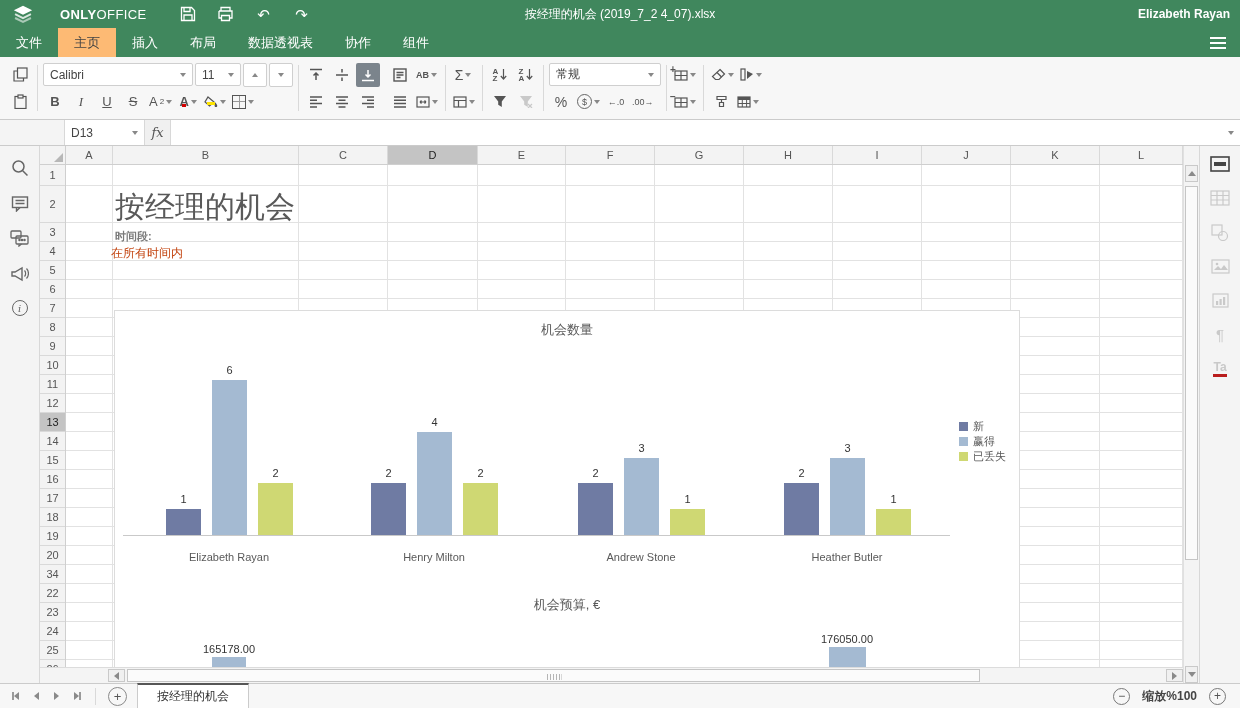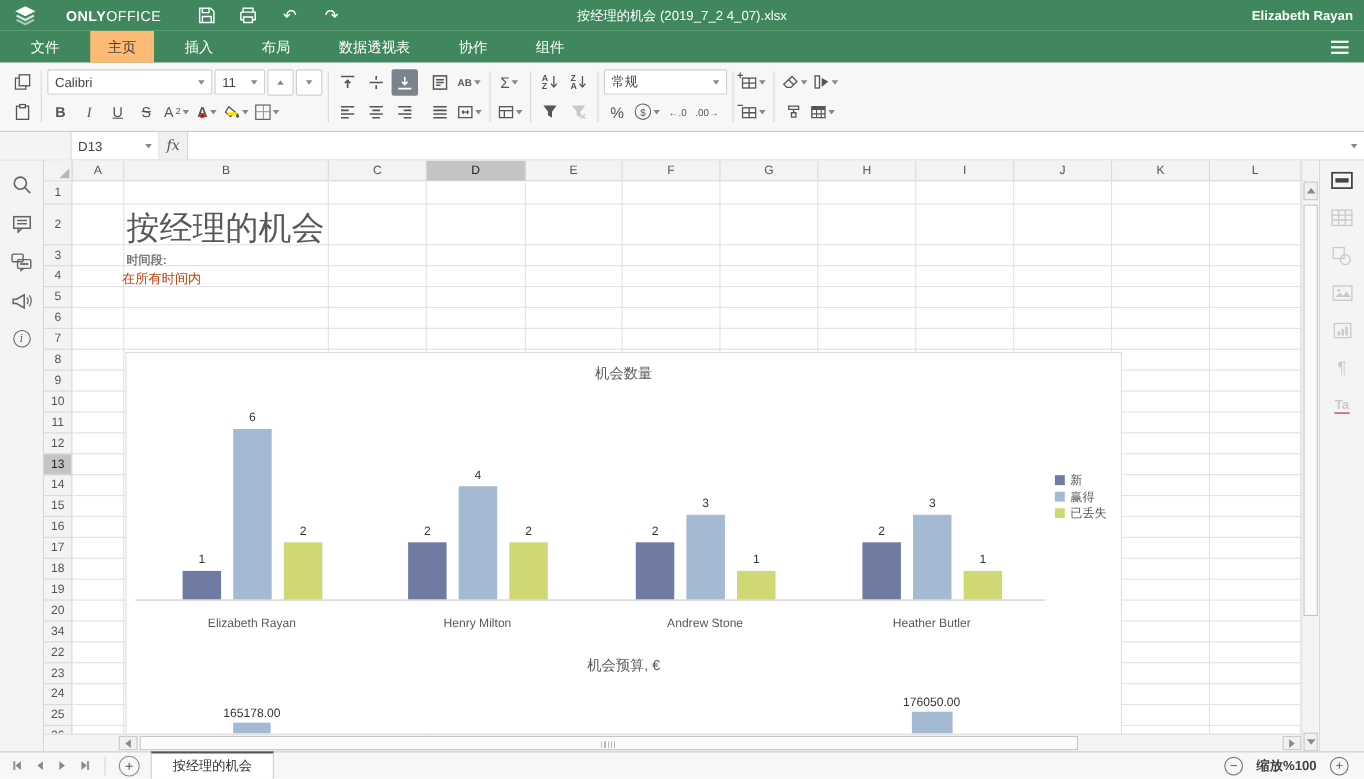--- a/index.html
+++ b/index.html
@@ -14,21 +14,21 @@
   .logo-text b { font-weight:bold;margin-left:20px; }
   .doc-actions { display:flex; gap:20px; margin-left:32px; align-items:center; }
   .tb-icon { width:18px; height:18px; display:flex; align-items:center; justify-content:center; cursor:pointer; }
   .arrow-glyph { font-size:15px; color:#fff; line-height:1; }
   .doc-title { position:absolute; left:300px; right:300px; text-align:center; font-size:12px; color:#fff; }
   .user-name { margin-left:auto; margin-right:10px; font-size:12px; font-weight:bold; color:#fff; }
 
   
   .tabsrow { height:29px; background:#40875d; display:flex; align-items:stretch; }
   #tabs { display:flex; align-items:stretch; }
-  .tab { padding:0 16px; display:flex; align-items:center; font-size:13px; color:#fff; cursor:pointer;margin-left:12px; }
+  .tab { padding:0 16px; display:flex; align-items:center; font-size:13px; color:#fff; cursor:pointer; }
   .tab.active { background:#fdba74; color:#444; }
   .hamburger { margin-left:auto; margin-right:14px; align-self:center; display:flex; flex-direction:column; gap:3px; cursor:pointer; }
   .hamburger i { display:block; width:16px; height:2px; background:#fff; }
 
   
   .toolbar { height:63px; background:#f7f7f7; border-bottom:1px solid #cbcbcb; display:flex; align-items:stretch; padding:3px 4px; }
   .tgroup { display:flex; flex-direction:column; justify-content:space-around; padding:1px 4px; }
   .trow { display:flex; align-items:center; gap:2px; height:25px; }
   .tsep { width:1px; background:#d9d9d9; margin:5px 1px; }
   .tbtn { min-width:24px; height:24px; display:flex; align-items:center; justify-content:center; border-radius:2px; color:#555; font-size:13px; cursor:pointer; gap:2px; padding:0 2px; }
@@ -85,21 +85,21 @@
   .row-h { border-bottom:1px solid #d9d9d9; font-size:11px; color:#555; display:flex; align-items:center; justify-content:center; cursor:pointer; }
   .cells { position:relative; flex:1; overflow:hidden; background:#fff; }
   .vline { position:absolute; top:0; bottom:0; width:1px; background:#e2e2e2; }
   .hline { position:absolute; left:0; right:0; height:1px; background:#e2e2e2; }
 
   .sheet-title { position:absolute; left:49px; top:22px; font-family:"DejaVu Serif",serif; font-size:30px; color:#595959; white-space:nowrap; }
   .period-label { position:absolute; left:49px; top:64px; font-size:11px; font-weight:bold; color:#7a7a7a; }
   .period-value { position:absolute; left:45px; top:80px; font-size:12px; color:#c2410c; }
 
   .chart-box { position:absolute; background:#fff; border:1px solid #dcdcdc; }
-  #chart1 { left:48px; top:155px; width:906px; height:312px; }
+  #chart1 { left:48px; top:145px; width:906px; height:312px; }
   #chart2 { left:48px; top:419px; width:906px; height:83px; border-top:none; border-bottom:none; }
   .chart-title { position:absolute; left:0; width:100%; text-align:center; font-size:13px; color:#595959; }
   #chart1 .chart-title { top:10px; } #chart2 .chart-title { top:12px; }
   .bar { position:absolute; }
   .val-label { position:absolute; transform:translateX(-50%); font-size:11px; color:#333; white-space:nowrap; }
   .axis-line { position:absolute; height:1px; background:#c9c9c9; left:8px; width:827px; top:224px; }
   .cat-label { position:absolute; transform:translateX(-50%); font-size:11px; color:#595959; top:240px; white-space:nowrap; }
   .legend { position:absolute; left:844px; top:108px; }
   .legend-item { display:flex; align-items:center; gap:5px; height:15px; font-size:11px; color:#595959; }
   .legend-swatch { width:9px; height:9px; flex:0 0 9px; }
@@ -116,21 +116,21 @@
   .tri-d { width:0; height:0; border-left:4px solid transparent; border-right:4px solid transparent; border-top:5px solid #8a8a8a; }
 
   .vscroll { width:16px; flex:0 0 16px; background:#f4f4f4; position:relative; border-left:1px solid #e0e0e0; }
   .vs-btn { position:absolute; left:1px; right:1px; height:17px; background:#f0f0f0; border:1px solid #c9c9c9; display:flex; align-items:center; justify-content:center; cursor:pointer; }
   .vs-up { top:19px; } .vs-down { bottom:0; }
   .vs-handle { position:absolute; left:1px; right:1px; top:40px; height:374px; background:#fbfbfb; border:1px solid #c5c5c5; cursor:pointer; }
 
   .right-panel { width:41px; background:#f4f4f4; border-left:1px solid #d8d8d8; display:flex; flex-direction:column; align-items:center; padding-top:8px; gap:14px; }
   .rp-icon { width:22px; height:20px; display:flex; align-items:center; justify-content:center; cursor:pointer; color:#c9c9c9; font-size:15px; }
   .rp-icon.active { color:#444; }
-  .rp-ta { font-size:12px; font-weight:bold; border-bottom:1px solid #b91c1c; line-height:14px;text-align:center; }
+  .rp-ta { font-size:12px; font-weight:bold; border-bottom:3px solid #b91c1c; line-height:14px;text-align:center; }
   .rp-ta.dim { color:#c9c9c9; }
 
   
   .statusbar { height:25px; background:#f7f7f7; border-top:1px solid #cbcbcb; display:flex; align-items:center; position:relative; }
   .nav-group { display:flex; align-items:center; gap:15px; margin:0 14px 0 12px; }
   .nav-btn { display:flex; align-items:center; cursor:pointer; }
   .nav-bar { width:2px; height:8px; background:#9a9a9a; }
   .sb-sep { width:1px; height:17px; background:#d9d9d9; margin-right:12px; }
   .add-sheet { width:19px; height:19px; border:1px solid #8a8a8a; border-radius:50%; display:flex; align-items:center; justify-content:center; font-size:13px; color:#555; margin-right:10px; cursor:pointer; }
   .sheet-tab { height:26px; margin-top:-1px; background:#fff; border-left:1px solid #cbcbcb; border-right:1px solid #cbcbcb; border-top:2px solid #565656; padding:0 19px; display:flex; align-items:center; font-size:12px; color:#333; cursor:pointer; }

